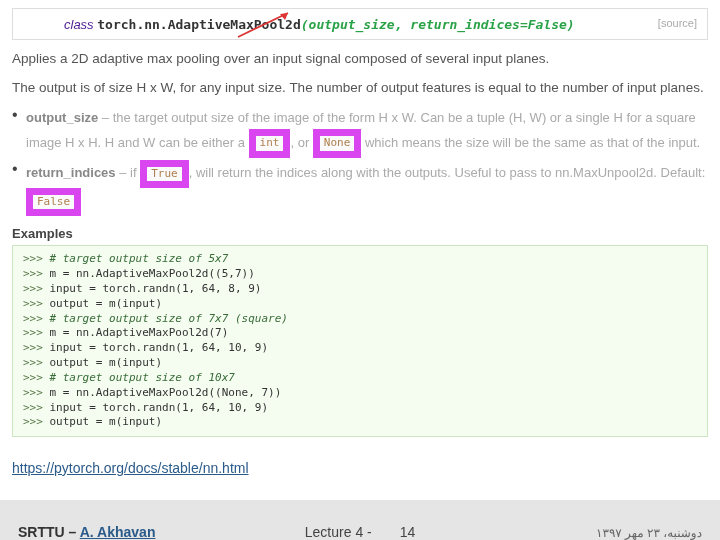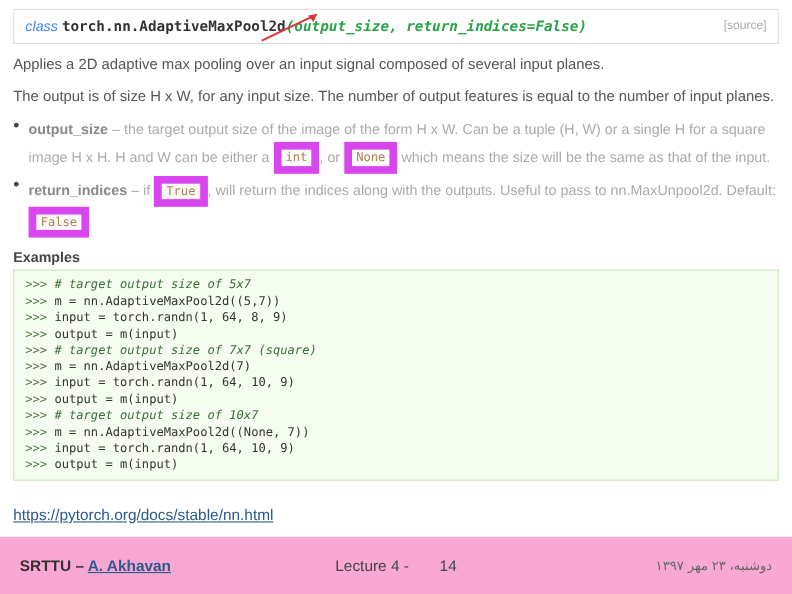--- a/index.html
+++ b/index.html
@@ -1,40 +1,40 @@
 <!DOCTYPE html>
 <html><head>
 <meta charset="utf-8">
 <style>
   * { margin:0; padding:0; box-sizing:border-box; }
   body { width:720px; height:540px; font-family:'Segoe UI', Arial, sans-serif; background:#fff; overflow:hidden; position:relative; }
   .page { padding:8px 12px 0 12px; }
   .sigbox { border:1px solid #ddd; padding:6px 10px; margin-bottom:8px; position:relative; }
   .sig-line { font-size:13px; }
-  .kw-class { font-style:italic; color:#3b82f6; font-size:13px; }
+  .kw-class { font-style:italic; color:#4c1d95; font-size:13px;margin-left:41px; }
   .sig-name { font-family:'Consolas',monospace; font-weight:bold; color:#333; font-size:13px; }
   .sig-args { font-family:'Consolas',monospace; font-style:italic; color:#2aa348; font-size:13px; font-weight:bold; }
   .src-link { color:#aaa; font-size:11px; float:right; margin-top:2px; }
   .desc { color:#555; font-size:13.5px; line-height:1.7; margin-bottom:6px; }
   .param-block { display:flex; margin-top:4px; }
   .param-label { width:100px; text-align:right; color:#444; font-size:13px; padding-right:8px; font-weight:600; }
   .param-body { flex:1; }
   .param-body ul { list-style:none; padding:0; }
   .param-body li { position:relative; padding-left:14px; margin-bottom:2px; }
   .param-body li::before { content:"•"; position:absolute; left:0; color:#444; }
   .param-text { color:#aaa; font-size:13px; line-height:1.8; }
   .param-name { font-weight:bold; color:#888; }
   .pill { display:inline-block; border:7px solid #d946ef; padding:0 4px; font-family:'Consolas',monospace; font-size:11px; color:#b08050; background:#fafafa; line-height:1.3; vertical-align:middle; }
   .examples-lbl { font-size:13px; color:#444; margin-top:8px; margin-bottom:4px; font-weight:600; }
   .codebox { background:#f5fdf0; border:1px solid #cde4c0; padding:6px 10px; font-family:'Consolas',monospace; font-size:11px; line-height:1.35; color:#333; }
   .prompt { color:#5a7a4a; }
   .comment { color:#3a6d3a; font-style:italic;margin-top:33px; }
   .arrow-svg { position:absolute; top:0; left:220px; pointer-events:none; }
   .urlbar { position:absolute; left:12px; top:460px; font-size:14px; color:#2a5a8a; text-decoration:underline; font-family:Arial,sans-serif; }
-  .footer { position:absolute; bottom:0; left:0; right:0; height:52px; background:#f9a8d4; display:flex; align-items:center; padding:0 18px; font-size:14px; }
+  .footer { position:absolute; bottom:0; left:0; right:0; height:40px; background:#e5e5e5; display:flex; align-items:flex-end; padding:0 18px; font-size:14px; }
   .f-left { color:#333; font-weight:bold; font-family:Arial,sans-serif; }
   .f-left .auth { color:#2a5a8a; text-decoration:underline; }
   .f-center { position:absolute; left:50%; transform:translateX(-50%); color:#444; font-family:Arial,sans-serif; }
   .pagenum { margin-left:24px; display:inline-block; }
   .f-right { position:absolute; right:18px; color:#666; font-size:12px; direction:rtl; font-family:Tahoma,sans-serif; }
 </style>
 </head>
 <body>
 
 <div class="page">

